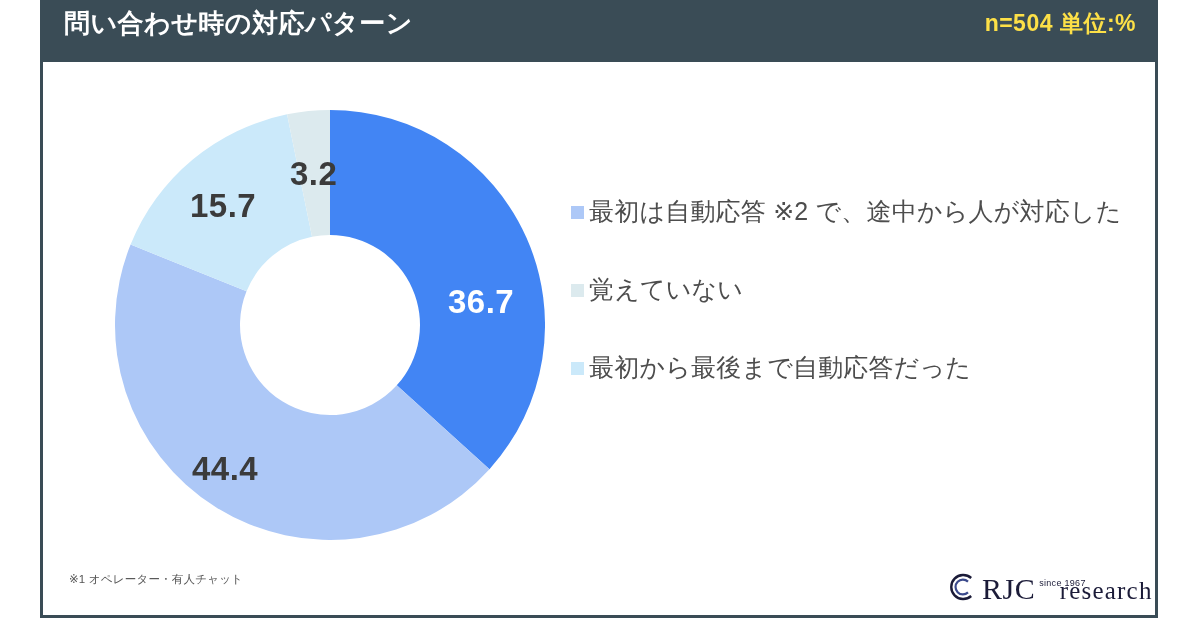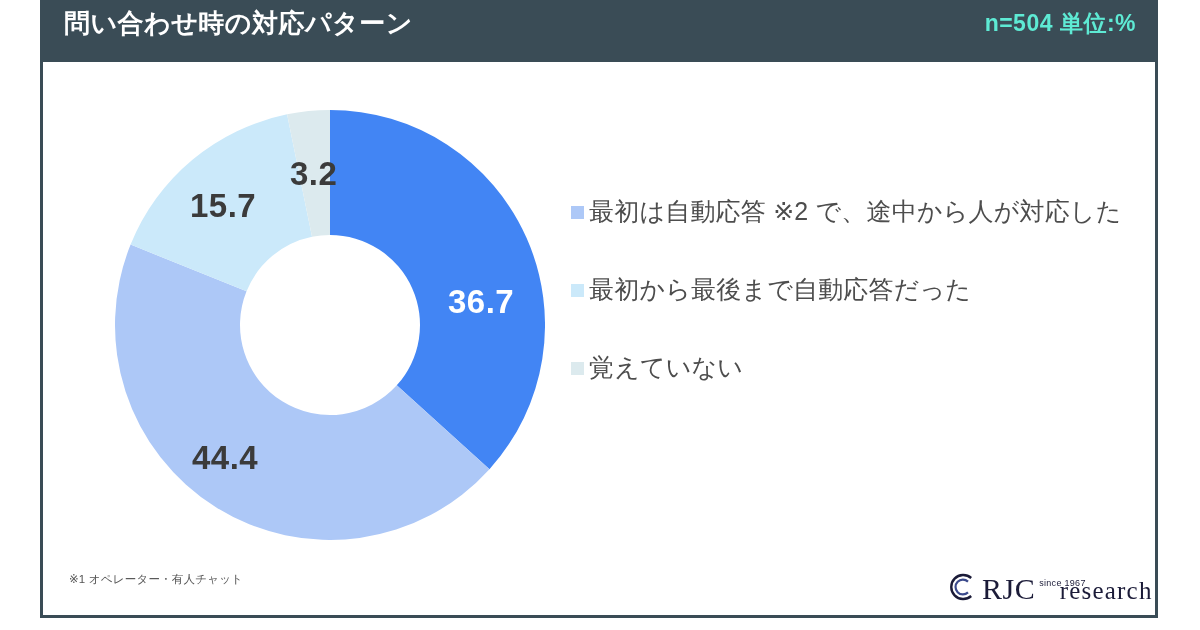--- a/index.html
+++ b/index.html
@@ -50,21 +50,21 @@
   }
   #header-title {
     color: #ffffff;
     font-size: 26px;
     font-weight: bold;
     letter-spacing: 0.5px;
     line-height: 1;
     white-space: nowrap;
   }
   #header-meta {
-    color: #5eead4;
+    color: #fde047;
     font-size: 23px;
     font-weight: bold;
     letter-spacing: 0.5px;
     line-height: 1;
     white-space: nowrap;
   }
 
   
   #body-area {
     position: absolute;
@@ -90,21 +90,21 @@
     font-size: 33px;
     font-weight: bold;
     color: #3b3b3b;
     letter-spacing: 0.5px;
     white-space: nowrap;
     line-height: 1;
   }
   .slice-label.onblue { color: #ffffff; margin-top: 32px; }
 
   #label-0 { left: 333px; top: 143px; }   
-  #label-1 { left: 77px;  top: 331px; }   
+  #label-1 { left: 77px;  top: 342px; }   
   #label-2 { left: 75px;  top: 79px;  }   
   #label-3 { left: 175px; top: 47px;  }   
 
   
   #legend {
     position: absolute;
     left: 528px;  
     top: 134px;   
     width: 560px;
   }
@@ -211,26 +211,26 @@
       <div class="slice-label" id="label-2">15.7</div>
       <div class="slice-label" id="label-3">3.2</div>
     </div>
 
     <div id="legend">
       <div class="legend-item">
         <span class="legend-swatch" style="background: rgb(173, 200, 247);"></span>
         <span class="legend-label">最初は自動応答 ※2 で、途中から人が対応した</span>
       </div>
       <div class="legend-item">
+        <span class="legend-swatch" style="background: rgb(220, 234, 238);"></span>
+        <span class="legend-label">覚えていない</span>
+      </div>
+      <div class="legend-item">
         <span class="legend-swatch" style="background: rgb(203, 233, 250);"></span>
         <span class="legend-label">最初から最後まで自動応答だった</span>
-      </div>
-      <div class="legend-item">
-        <span class="legend-swatch" style="background: rgb(220, 234, 238);"></span>
-        <span class="legend-label">覚えていない</span>
       </div>
     </div>
 
     <div id="footnotes">
       <div class="footnote">※1 オペレーター・有人チャット</div>
     </div>
 
     <div id="logo">
       <span id="logo-mark">
         <svg width="30" height="30" viewBox="0 0 30 30">

